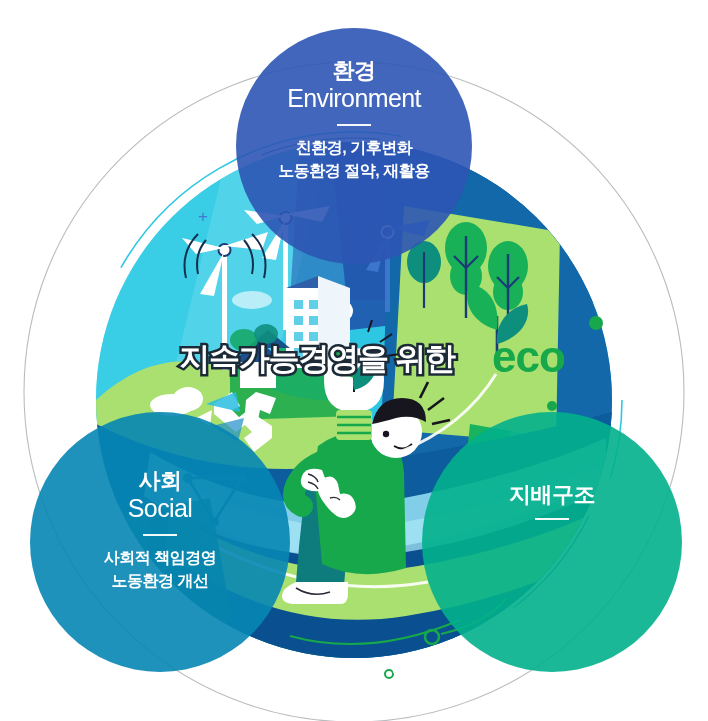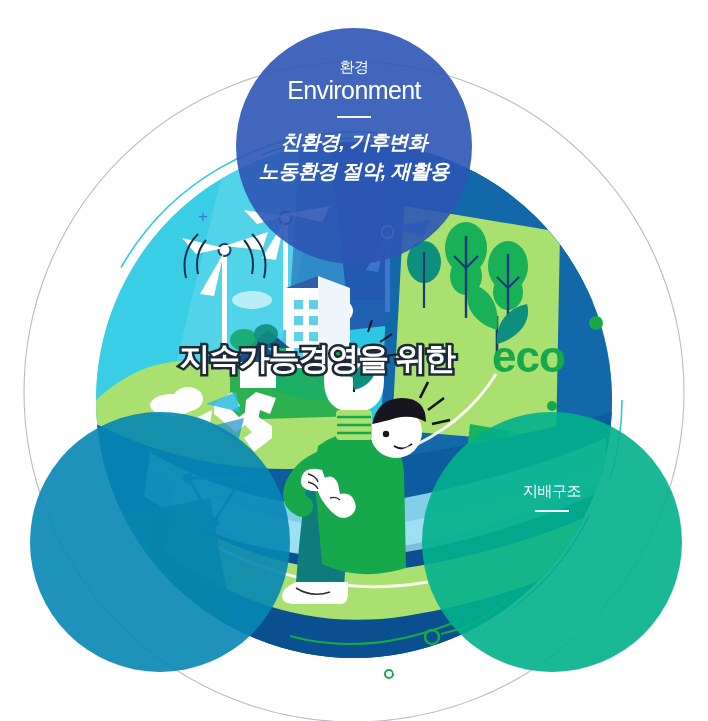--- a/index.html
+++ b/index.html
@@ -9,24 +9,24 @@
     -webkit-font-smoothing:antialiased;
   }
   #stage{position:relative;width:708px;height:721px;background:#fff;}
   #stage svg{position:absolute;top:0;left:0;}
 
   
   .circle-label{
     position:absolute;text-align:center;color:#ffffff;
     pointer-events:none;
   }
-  .cl-ko{font-size:15px;font-weight:400;line-height:1.15;letter-spacing:-0.5px;}
+  .cl-ko{font-size:22px;font-weight:700;line-height:1.15;letter-spacing:-0.5px;}
   .cl-en{font-size:25px;font-weight:400;line-height:1.2;letter-spacing:-0.6px;}
   .cl-rule{width:34px;height:2px;background:#ffffff;margin:11px auto 10px auto;opacity:.95;}
-  .cl-desc{font-size:20px;font-weight:700;line-height:1.45;letter-spacing:-0.5px;font-style:italic;}
+  .cl-desc{font-size:16px;font-weight:700;line-height:1.45;letter-spacing:-0.5px;}
 
   .headline{
     position:absolute;text-align:center;left:0;width:634px;top:339px;
     font-size:31px;font-weight:700;line-height:1.30;letter-spacing:-1.2px;
     color:#ffffff;
     -webkit-text-stroke:5px #1b2a36;
     paint-order:stroke fill;
     pointer-events:none;
   }
   .headline span{display:block;}
@@ -277,20 +277,27 @@
   </svg>
 
   <div class="circle-label" style="left:234px;top:58px;width:240px;">
     <div class="cl-ko">환경</div>
     <div class="cl-en">Environment</div>
     <div class="cl-rule"></div>
     <div class="cl-desc">친환경, 기후변화</div>
     <div class="cl-desc">노동환경 절약, 재활용</div>
   </div>
 
+  <div class="circle-label" style="left:42px;top:468px;width:236px;">
+    <div class="cl-ko">사회</div>
+    <div class="cl-en">Social</div>
+    <div class="cl-rule"></div>
+    <div class="cl-desc">사회적 책임경영</div>
+    <div class="cl-desc">노동환경 개선</div>
+  </div>
 
   <div class="circle-label" style="left:434px;top:482px;width:236px;">
     <div class="cl-ko">지배구조</div>
     <div class="cl-rule"></div>
   </div>
 
   <svg width="708" height="721" viewBox="0 0 708 721" style="pointer-events:none;">
     <text x="492" y="372" font-size="44" font-weight="700" fill="#17a84b" font-family="Liberation Sans, sans-serif" letter-spacing="-1">eco</text>
   </svg>
 

